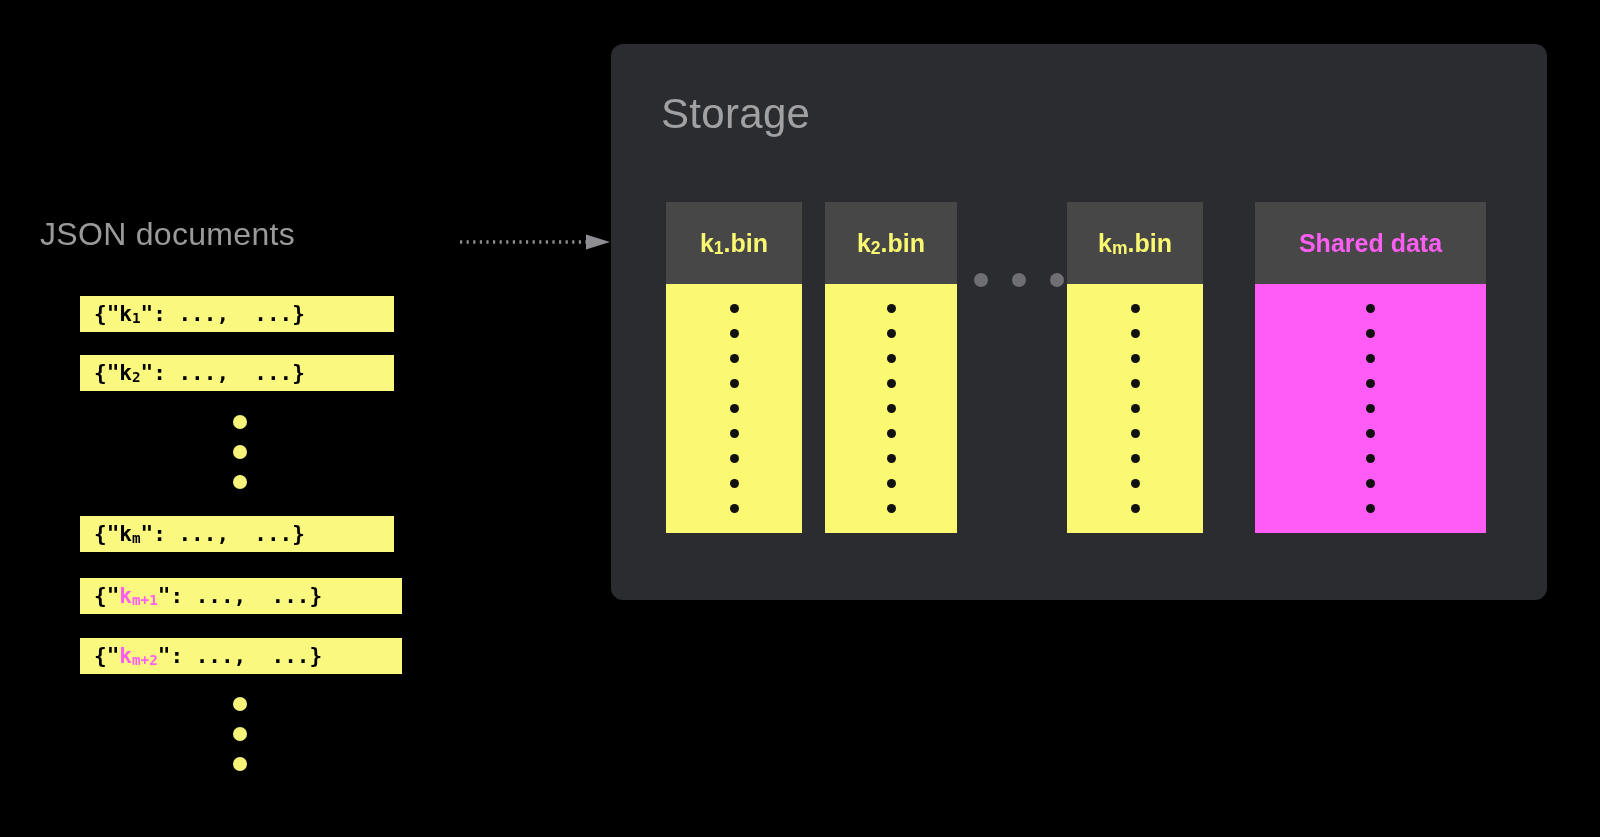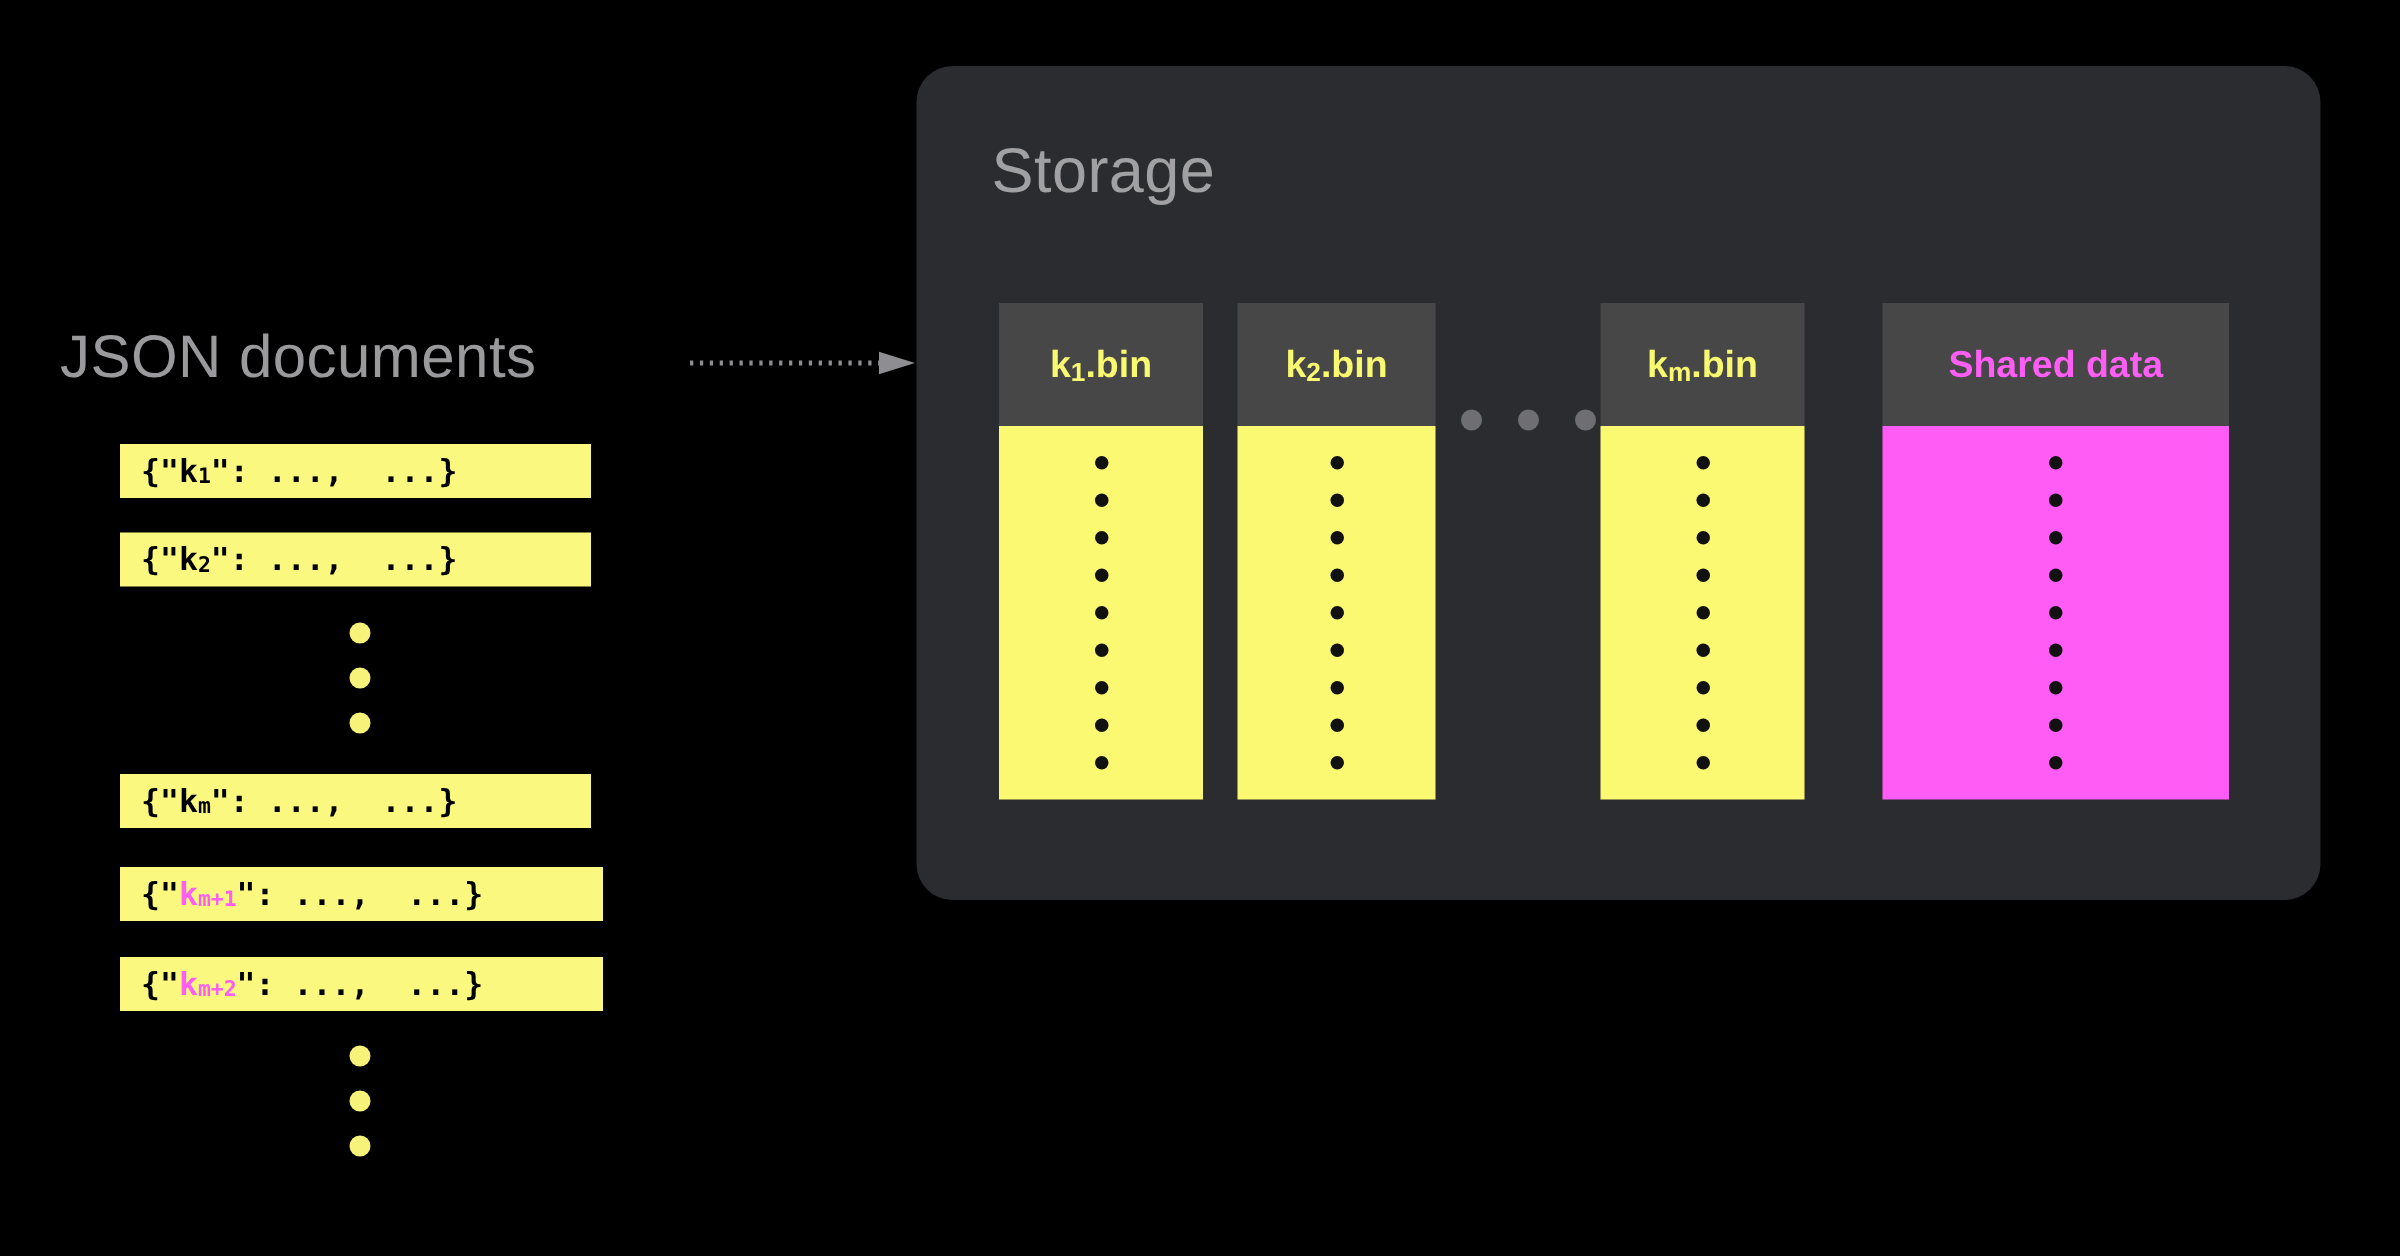--- a/index.html
+++ b/index.html
@@ -20,21 +20,21 @@
     position: absolute;
     left: 0;
     top: 0;
     width: 600px;
     height: 837px;
   }
   #json-title {
     position: absolute;
     left: 40px;
     top: 216px;
-    font-size: 40px;
+    font-size: 32px;
     font-weight: 400;
     color: #9a9a9d;
     letter-spacing: 0.3px;
     white-space: nowrap;
   }
   .doc-row {
     position: absolute;
     left: 80px;
     height: 36px;
     background: #fbf87f;
@@ -93,21 +93,21 @@
   }
 
   
   #storage-panel {
     position: absolute;
     left: 611px;
     top: 44px;
     width: 936px;
     height: 556px;
     background: #2b2c30;
-    border-radius: 24px;
+    border-radius: 12px;
   }
   #storage-title {
     position: absolute;
     left: 50px;
     top: 46px;
     font-size: 42px;
     font-weight: 400;
     color: #a1a1a4;
     letter-spacing: 0.3px;
   }

